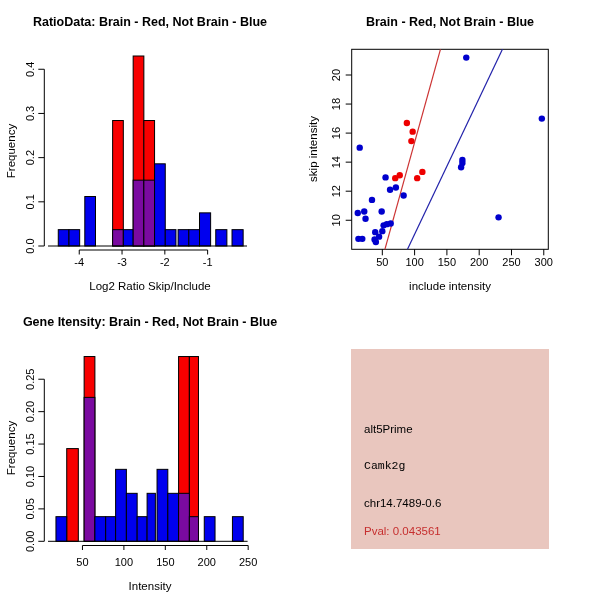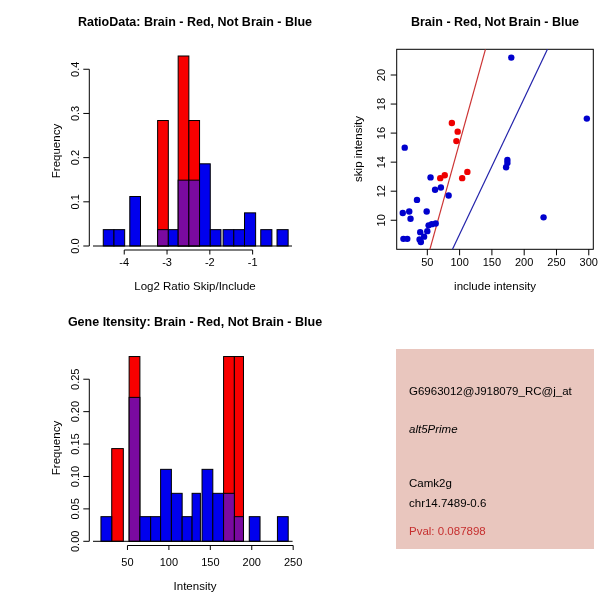--- a/index.html
+++ b/index.html
@@ -1,17 +1,17 @@
 <!DOCTYPE html>
 <html><head>
 <meta charset="utf-8">
 <style>
   html,body{margin:0;padding:0;background:#fff;}
   body{width:600px;height:600px;position:relative;font-family:"Liberation Sans","DejaVu Sans",sans-serif;}
-  .panel{position:absolute;width:300px;height:300px;margin-left:45px;}
+  .panel{position:absolute;width:300px;height:300px;}
   #panel-ratio-hist{left:0;top:0;}
   #panel-scatter{left:300px;top:0;text-align:center;}
   #panel-gene-hist{left:0;top:300px;text-decoration:underline;}
   #panel-info{left:300px;top:300px;}
   svg{display:block;}
   .info-box{position:absolute;left:51px;top:49px;width:198px;height:200px;}
   .info-line{position:absolute;left:13px;font-size:11.5px;color:#000;white-space:nowrap;}
   .info-line.pval{color:#c62f2f;}
 </style>
 </head>
@@ -183,19 +183,18 @@
         <line x1="248.1799916977999" y1="245.5" x2="248.1799916977999" y2="250" stroke="#000000" stroke-width="1"></line>
         <text x="248.1799916977999" y="266" text-anchor="middle" font-size="11">250</text>
       </g>
     <text x="150" y="290" text-anchor="middle" font-size="11.5">Intensity</text>
     <text x="15" y="148" text-anchor="middle" font-size="11.5" transform="rotate(-90 15 148)">Frequency</text>
   </svg>
 </div>
 
 <div class="panel" id="panel-info">
   <div class="info-box" id="info-box" style="background: rgb(233, 198, 190);">
-    <div class="info-line" style="top:36px;">G6963012@J918079_RC@j_at</div>
-    <div class="info-line" style="top:74px;font-style:italic;">alt5Prime</div>
-    <div class="info-line" style="top:128px;">Camk2g</div>
+    <div class="info-line" style="top:74px;">alt5Prime</div>
+    <div class="info-line" style="top:110px;font-family:Liberation Mono, monospace;">Camk2g</div>
     <div class="info-line" style="top:148px;">chr14.7489-0.6</div>
-    <div class="info-line pval" style="top:176px;">Pval: 0.087898</div>
+    <div class="info-line pval" style="top:176px;">Pval: 0.043561</div>
   </div>
 </div>
 
 </body></html>

